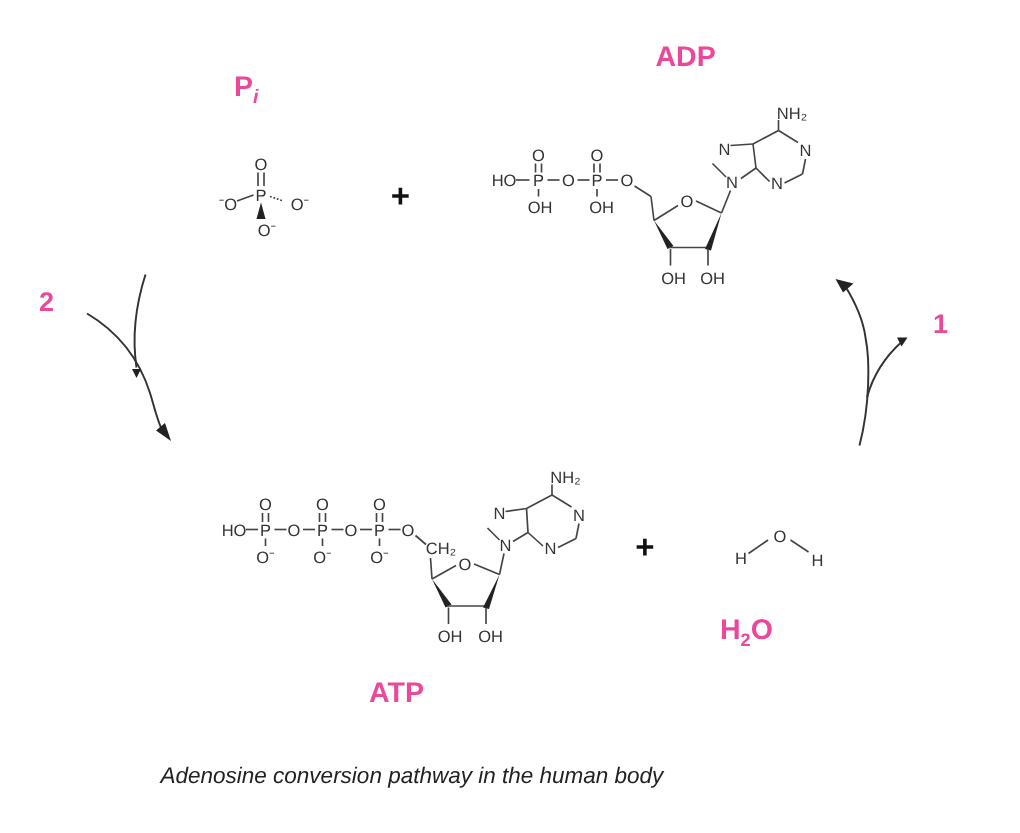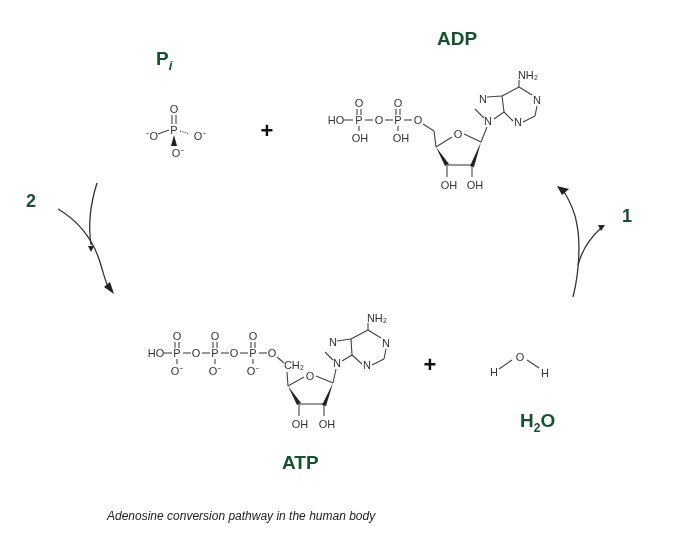--- a/index.html
+++ b/index.html
@@ -1,37 +1,37 @@
 <!DOCTYPE html>
 <html><head>
 <meta charset="utf-8">
 <style>
   html, body { margin: 0; padding: 0; background: #ffffff; }
   body { width: 680px; height: 555px; position: relative; overflow: hidden; font-family: "Liberation Sans", sans-serif; color: #111; }
-  .label { position: absolute; font-weight: bold; font-family: "Liberation Sans", sans-serif; color: #14532d; }
+  .label { position: absolute; font-weight: bold; font-family: "Liberation Sans", sans-serif; color: #ec4899; }
   .big { font-size: 19px; }
   .num { font-size: 18px; }
-  .caption { position: absolute; left: 107px; top: 509px; font-style: italic; font-size: 12px; color: #222; font-family: "Liberation Sans", sans-serif; }
+  .caption { position: absolute; left: 107px; top: 509px; font-style: italic; font-size: 15px; color: #222; font-family: "Liberation Sans", sans-serif; }
   svg { position: absolute; left: 0; top: 0; }
   .atom { font-family: "Liberation Sans", sans-serif; font-size: 11px; fill: #333; }
   .bond { stroke: #444; stroke-width: 1.1; fill: none; }
   .wedge { fill: #222; }
   .arrow { stroke: #333; stroke-width: 1.3; fill: none; }
   .plus { font-family: "Liberation Sans", sans-serif; font-weight: bold; font-size: 22px; fill: #111; }
 </style>
 </head>
 <body>
 
 <div class="label big" style="left:156px; top:48px;">
   <span>P</span><sub style="font-size:13px; font-style:italic;">i</sub>
 </div>
 
 <div class="label big" style="left:437px; top:28px;">ADP</div>
-<div class="label big" style="left:246px; top:452px;margin-left:36px;">ATP</div>
-<div class="label big" style="left:520px; top:410px;">
+<div class="label big" style="left:246px; top:452px;">ATP</div>
+<div class="label big" style="left:480px; top:410px;">
   <span>H</span><sub style="font-size:12px;">2</sub><span>O</span>
 </div>
 
 <div class="label num" style="left:26px; top:191px;">2</div>
 <div class="label num" style="left:622px; top:206px;">1</div>
 
 <div class="caption">Adenosine conversion pathway in the human body</div>
 
 <svg width="680" height="555" viewBox="0 0 680 555">
 

